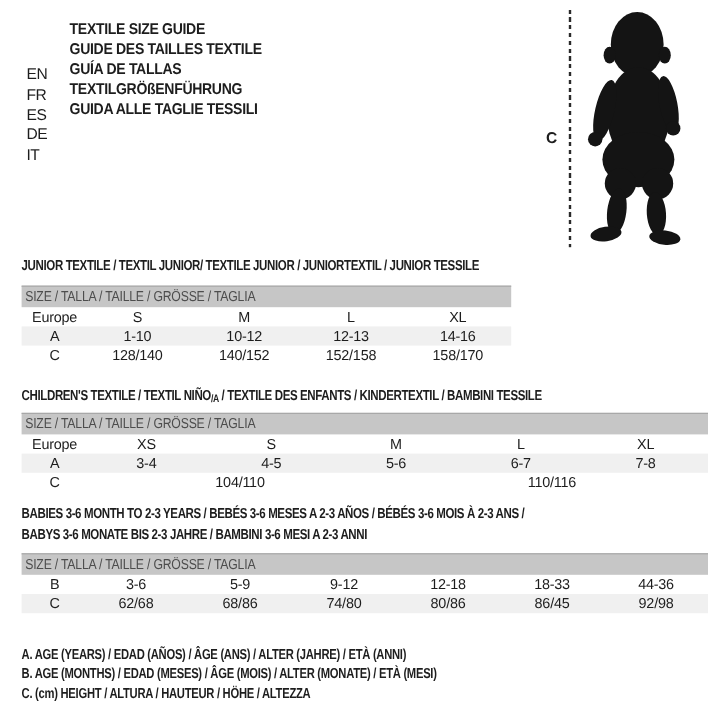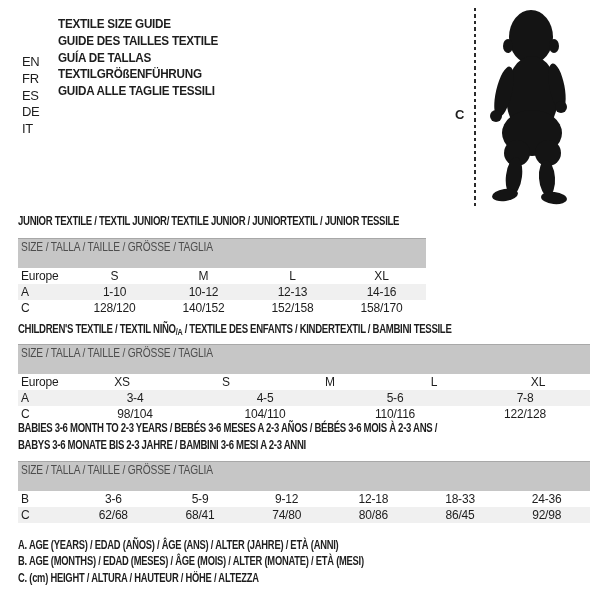--- a/index.html
+++ b/index.html
@@ -16,26 +16,26 @@
   
   .dash-line{position:absolute;left:474px;top:8px;width:2px;height:198px;
     background:repeating-linear-gradient(to bottom,#2a2a2a 0 3.5px,transparent 3.5px 6.5px);}
   .fig-c{position:absolute;left:455px;top:107px;font-size:13px;font-weight:700;}
   .baby{position:absolute;left:486px;top:6px;}
   
   .tbl-title{position:absolute;font-size:12px;font-weight:700;letter-spacing:-0.4px;
     transform:scaleX(0.8);transform-origin:0 0;white-space:nowrap;line-height:17px;}
   .tbl-title sub.sz{font-size:9px;vertical-align:-2px;}
   .tbl{position:absolute;left:18px;}
-  .bar{height:30px;line-height:17px;box-sizing:border-box;background:#c6c6c6;
+  .bar{height:18px;line-height:17px;box-sizing:border-box;background:#c6c6c6;
     border-top:1px solid #a8a8a8;color:#4d4d4d;font-size:12px;padding-left:3px;white-space:nowrap;overflow:hidden;}
   .bar span{display:inline-block;transform:scaleX(0.85);transform-origin:0 50%;letter-spacing:-0.2px;}
   .trow{display:flex;height:16px;line-height:16px;font-size:12px;letter-spacing:-0.2px;}
   .trow.shaded{background:#f0f0f0;}
-  .tlabel{width:52px;padding-left:3px;box-sizing:border-box;}
+  .tlabel{width:52px;padding-left:3px;box-sizing:border-box;text-align:center;}
   .tcell{flex:1;text-align:center;}
   
   .notes{position:absolute;left:18px;top:537px;}
   .note{font-size:12px;font-weight:700;letter-spacing:-0.3px;line-height:16.4px;
     transform:scaleX(0.78);transform-origin:0 50%;white-space:nowrap;}
 </style>
 </head>
 <body>
 
 <div class="canvas">
@@ -99,21 +99,21 @@
     </div>
     <div class="trow shaded">
       <span class="tlabel">A</span>
       <span class="tcell">1-10</span>
       <span class="tcell">10-12</span>
       <span class="tcell">12-13</span>
       <span class="tcell">14-16</span>
     </div>
     <div class="trow">
       <span class="tlabel">C</span>
-      <span class="tcell">128/120</span>
+      <span class="tcell">128/140</span>
       <span class="tcell">140/152</span>
       <span class="tcell">152/158</span>
       <span class="tcell">158/170</span>
     </div>
   </div>
 
   <div class="tbl-title" style="left:18px;top:321px;">
     <span>CHILDREN'S TEXTILE / TEXTIL NIÑO</span><sub class="sz">/A</sub><span> / TEXTILE DES ENFANTS / KINDERTEXTIL / BAMBINI TESSILE</span>
   </div>
   <div class="tbl" style="top:344px;width:572px;">
@@ -126,52 +126,51 @@
       <span class="tcell">S</span>
       <span class="tcell">M</span>
       <span class="tcell">L</span>
       <span class="tcell">XL</span>
     </div>
     <div class="trow shaded">
       <span class="tlabel">A</span>
       <span class="tcell">3-4</span>
       <span class="tcell">4-5</span>
       <span class="tcell">5-6</span>
+      <span class="tcell">6-7</span>
       <span class="tcell">7-8</span>
     </div>
     <div class="trow">
       <span class="tlabel">C</span>
-      <span class="tcell">98/104</span>
       <span class="tcell">104/110</span>
       <span class="tcell">110/116</span>
-      <span class="tcell">122/128</span>
     </div>
   </div>
 
   <div class="tbl-title" style="left:18px;top:420px;">
     <span style="display:block">BABIES 3-6 MONTH TO 2-3 YEARS / BEBÉS 3-6 MESES A 2-3 AÑOS / BÉBÉS 3-6 MOIS À 2-3 ANS /</span>
     <span style="display:block">BABYS 3-6 MONATE BIS 2-3 JAHRE / BAMBINI 3-6 MESI A 2-3 ANNI</span>
   </div>
   <div class="tbl" style="top:461px;width:572px;">
     <div class="bar">
       <span>SIZE / TALLA / TAILLE / GRÖSSE / TAGLIA</span>
     </div>
     <div class="trow">
       <span class="tlabel">B</span>
       <span class="tcell">3-6</span>
       <span class="tcell">5-9</span>
       <span class="tcell">9-12</span>
       <span class="tcell">12-18</span>
       <span class="tcell">18-33</span>
-      <span class="tcell">24-36</span>
+      <span class="tcell">44-36</span>
     </div>
     <div class="trow shaded">
       <span class="tlabel">C</span>
       <span class="tcell">62/68</span>
-      <span class="tcell">68/41</span>
+      <span class="tcell">68/86</span>
       <span class="tcell">74/80</span>
       <span class="tcell">80/86</span>
       <span class="tcell">86/45</span>
       <span class="tcell">92/98</span>
     </div>
   </div>
 
   <div class="notes">
     <div class="note">A. AGE (YEARS) / EDAD (AÑOS) / ÂGE (ANS) / ALTER (JAHRE) / ETÀ (ANNI)</div>
     <div class="note">B. AGE (MONTHS) / EDAD (MESES) / ÂGE (MOIS) / ALTER (MONATE) / ETÀ (MESI)</div>

